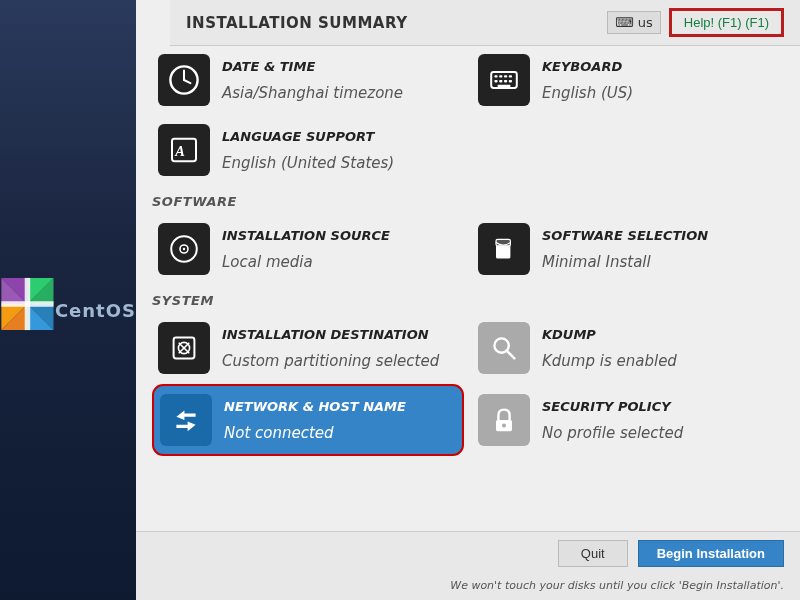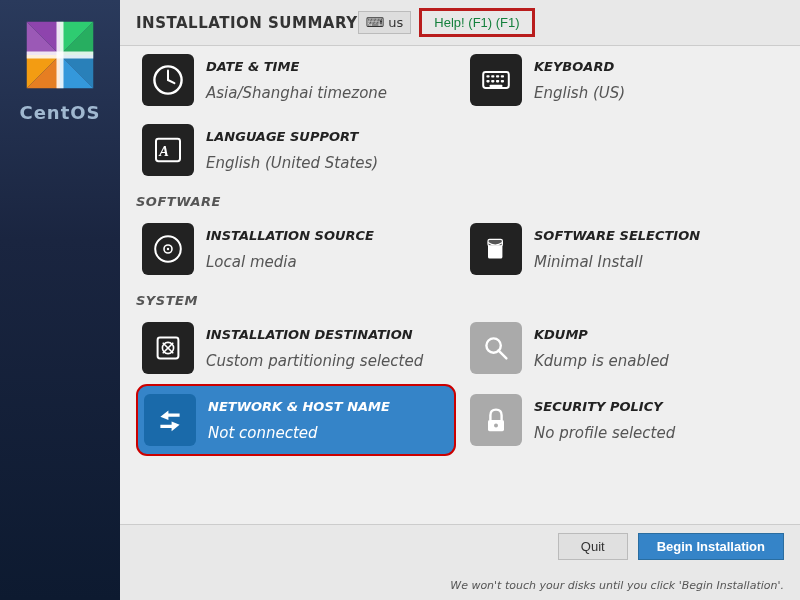--- a/index.html
+++ b/index.html
@@ -13,24 +13,23 @@
 
     .app-window {
       display: flex;
       flex-direction: row;
       width: 800px;
       height: 600px;
     }
 
     
     .sidebar {
-      width: 120px;
+      width: 136px;
       background: linear-gradient(180deg, #2a3a5c 0%, #1a2540 40%, #0d1a30 100%);
       display: flex;
-      flex-direction: column;
       align-items: center;
       padding-top: 20px;
       flex-shrink: 0;
     }
 
     .centos-logo {
       width: 70px;
       height: 70px;
       margin-bottom: 12px;
     }
@@ -46,24 +45,26 @@
     .main-content {
       flex: 1;
       display: flex;
       flex-direction: column;
       background: #efefef;
     }
 
     
     .header {
       display: flex;
+      justify-content: space-between;
       align-items: center;
       background: #e8e8e8;
       padding: 8px 16px;
       border-bottom: 1px solid #ccc;
+      margin-left: 34px;
     }
 
     .header-title {
       font-size: 15px;
       font-weight: bold;
       color: #333;
       letter-spacing: 0.5px;
     }
 
     .header-right {
@@ -172,21 +173,21 @@
       margin-top: 10px;
     }
 
     
     .footer {
       background: #e8e8e8;
       border-top: 1px solid #ccc;
       padding: 8px 16px;
       display: flex;
       flex-direction: column;
-      gap: 19px;
+      gap: 12px;
       justify-content: flex-end;
     }
 
     .footer-buttons {
       display: flex;
       justify-content: flex-end;
       gap: 10px;
     }
 
     .btn-quit {

